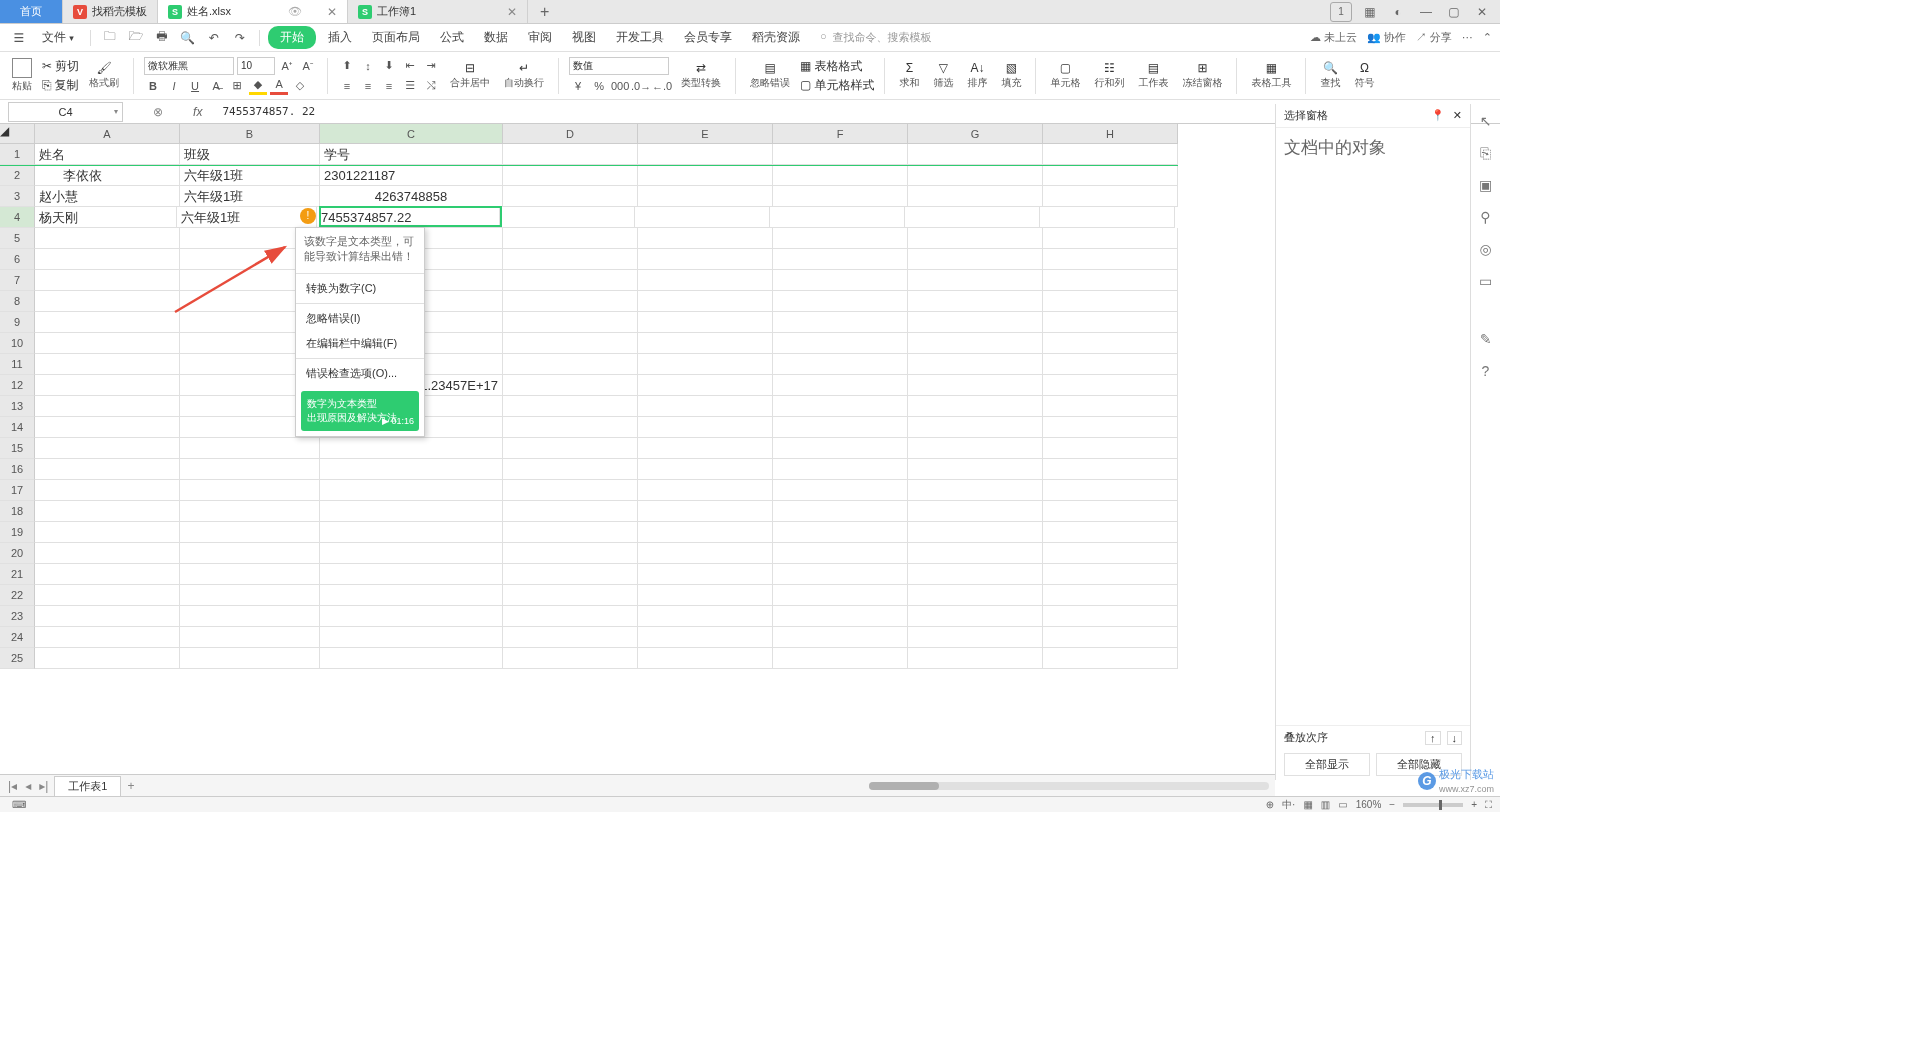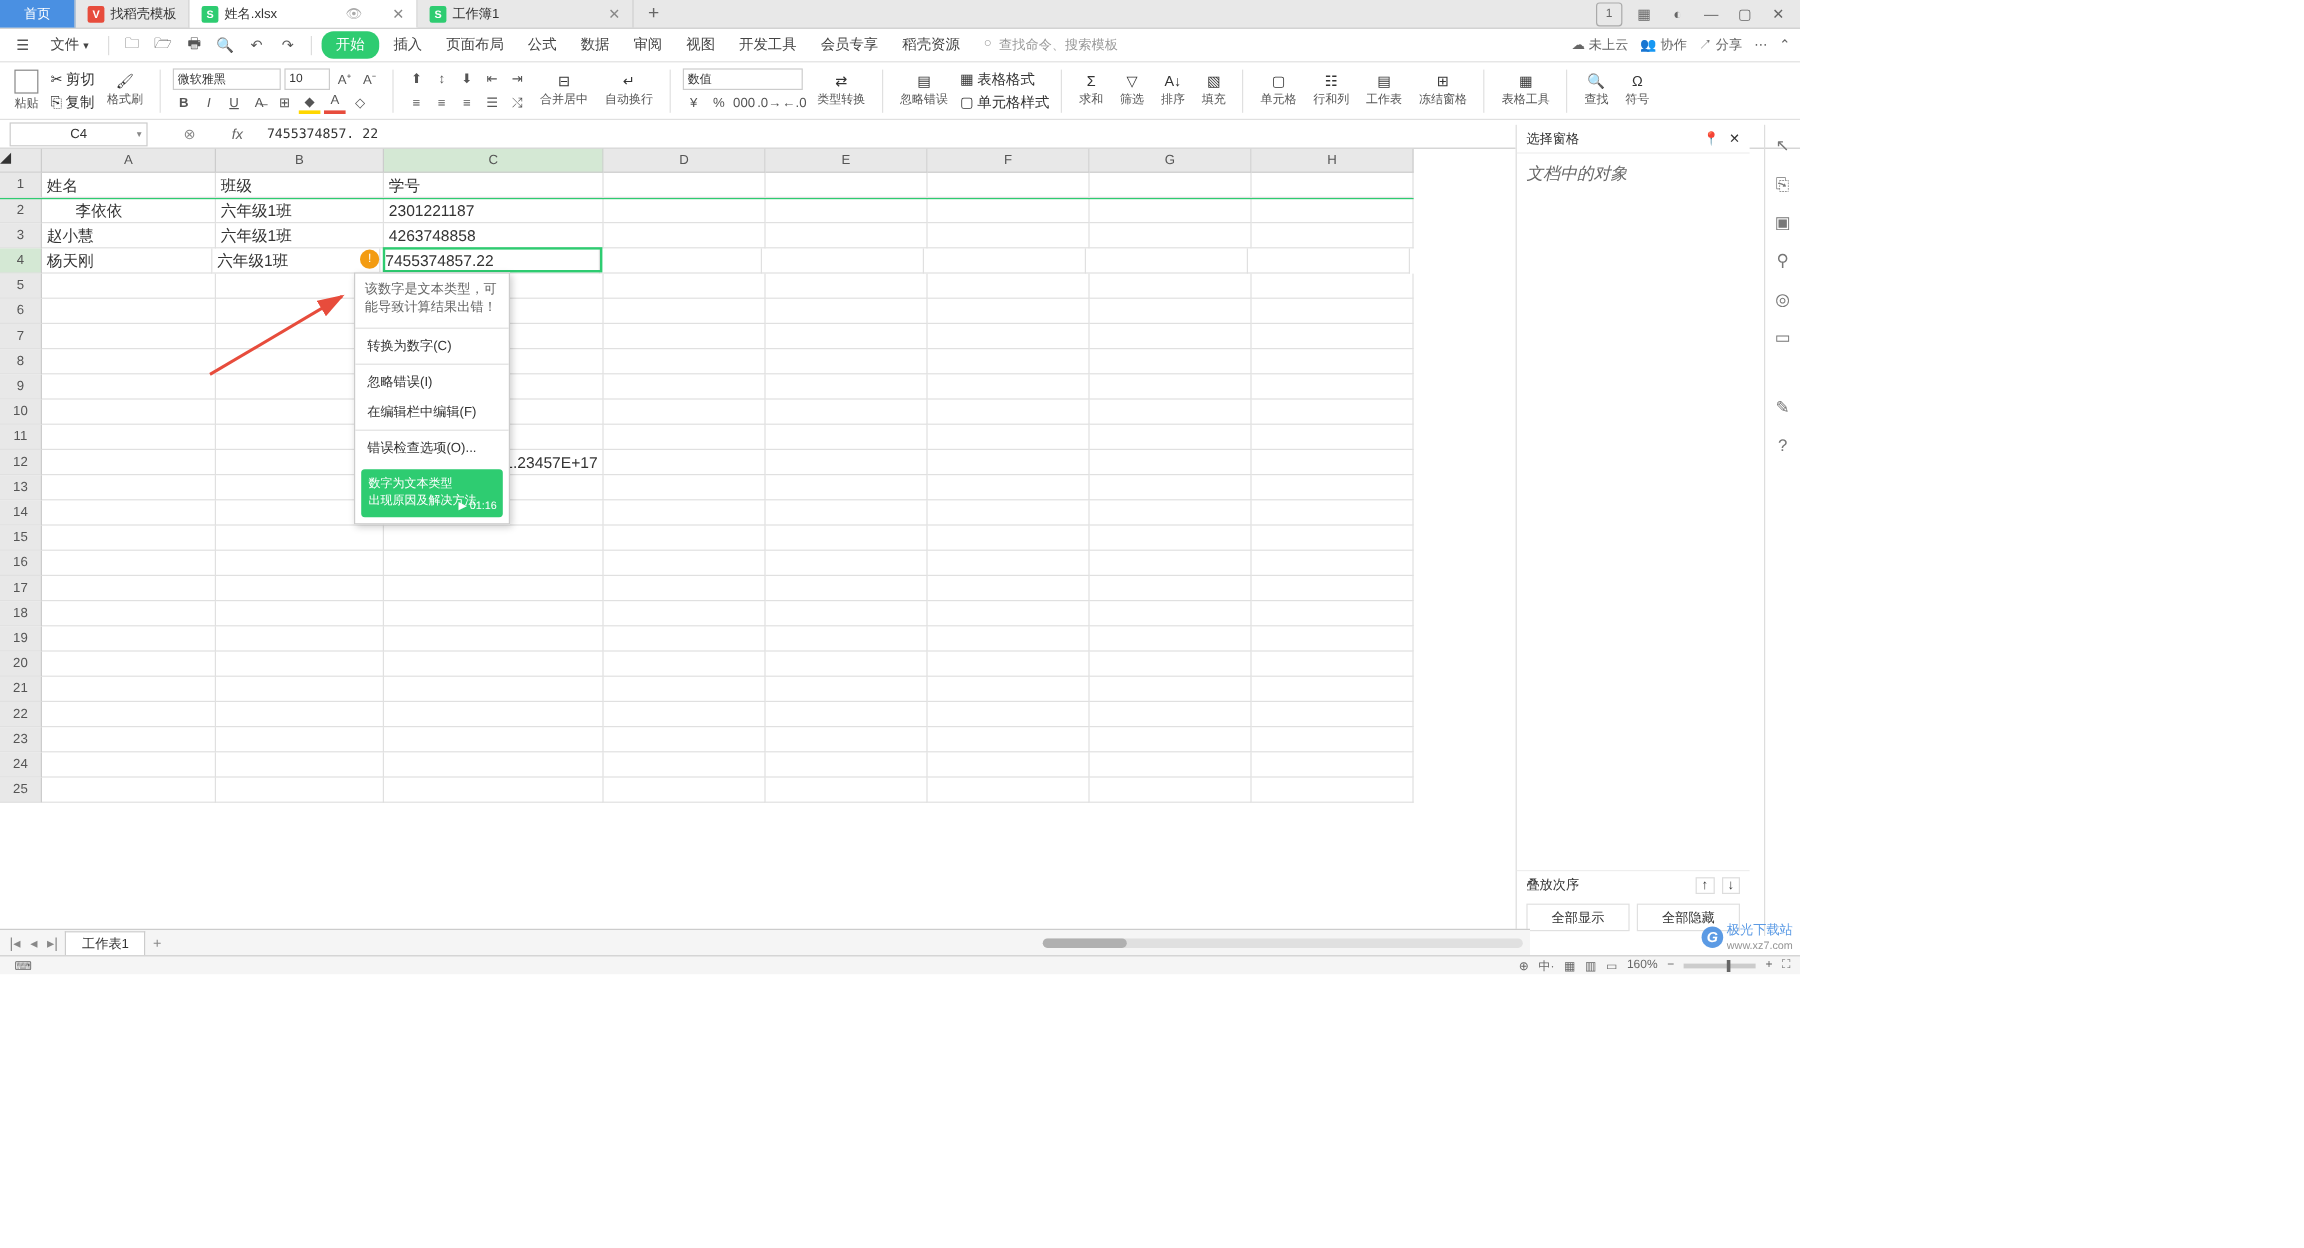--- a/index.html
+++ b/index.html
@@ -66,23 +66,23 @@
 .ctx-hint { padding: 6px 8px; color: #666; line-height: 1.4; }
 .ctx-item { padding: 5px 10px; cursor: pointer; }
 .ctx-sep { height: 1px; background: #e0e0e0; margin: 2px 0; }
 .ctx-promo { margin: 5px; background: #2ecc71; border-radius: 3px; padding: 6px; color: #fff; font-size: 10px; line-height: 1.4; position: relative; }
 .ctx-promo .time { position: absolute; right: 5px; bottom: 3px; font-size: 9px; }
 
 
 .arrow-svg { position: absolute; pointer-events: none; }
 
 
-.side-panel { position: absolute; top: 104px; right: 42px; width: 195px; bottom: 32px; border-left: 1px solid #ddd; background: #fff; }
+.side-panel { position: absolute; top: 104px; right: 30px; width: 195px; bottom: 32px; border-left: 1px solid #ddd; background: #fff; }
 .sp-header { height: 24px; padding: 0 8px; display: flex; align-items: center; justify-content: space-between; font-size: 11px; border-bottom: 1px solid #eee; }
-.sp-body { padding: 8px; font-size: 14px; color: #666; font-style: italic; }
+.sp-body { padding: 8px; font-size: 17px; color: #666; }
 .sp-footer { position: absolute; bottom: 0; left: 0; right: 0; border-top: 1px solid #eee; }
 .sp-f-row { display: flex; align-items: center; padding: 4px 8px; gap: 6px; font-size: 11px; }
 .sp-f-btn { flex: 1; border: 1px solid #e0e0e0; text-align: center; padding: 3px 0; font-size: 11px; cursor: pointer; }
 
 
 .tool-strip { position: absolute; top: 104px; right: 0; width: 30px; bottom: 32px; border-left: 1px solid #ddd; display: flex; flex-direction: column; align-items: center; padding-top: 8px; gap: 14px; }
 .tool-strip .t { width: 18px; height: 18px; color: #777; cursor: pointer; display: flex; align-items: center; justify-content: center; font-size: 14px; }
 
 
 .sheet-tabs { position: absolute; bottom: 16px; left: 0; right: 225px; height: 22px; border-top: 1px solid #ccc; display: flex; align-items: center; padding: 0 6px; gap: 4px; background: #f5f5f5; }
@@ -378,21 +378,21 @@
         <div class="cell num" style="width: 183px; text-align: left;">2301221187</div>
         <div class="cell" style="width: 135px;"></div>
         <div class="cell" style="width: 135px;"></div>
         <div class="cell" style="width: 135px;"></div>
         <div class="cell" style="width: 135px;"></div>
         <div class="cell" style="width: 135px;"></div>
       </div>
       <div class="cell-row">
         <div class="cell" style="width: 145px;">赵小慧</div>
         <div class="cell" style="width: 140px;">六年级1班</div>
-        <div class="cell num" style="width: 183px; text-align: left;">4263748858</div>
+        <div class="cell num" style="width: 183px; text-align: center;">4263748858</div>
         <div class="cell" style="width: 135px;"></div>
         <div class="cell" style="width: 135px;"></div>
         <div class="cell" style="width: 135px;"></div>
         <div class="cell" style="width: 135px;"></div>
         <div class="cell" style="width: 135px;"></div>
       </div>
       <div class="cell-row">
         <div class="cell" style="width: 142px;">杨天刚</div>
         <div class="cell" style="width: 140px;">六年级1班</div>
         <div class="cell num" style="width: 183px; text-align: left;">7455374857.22</div>

